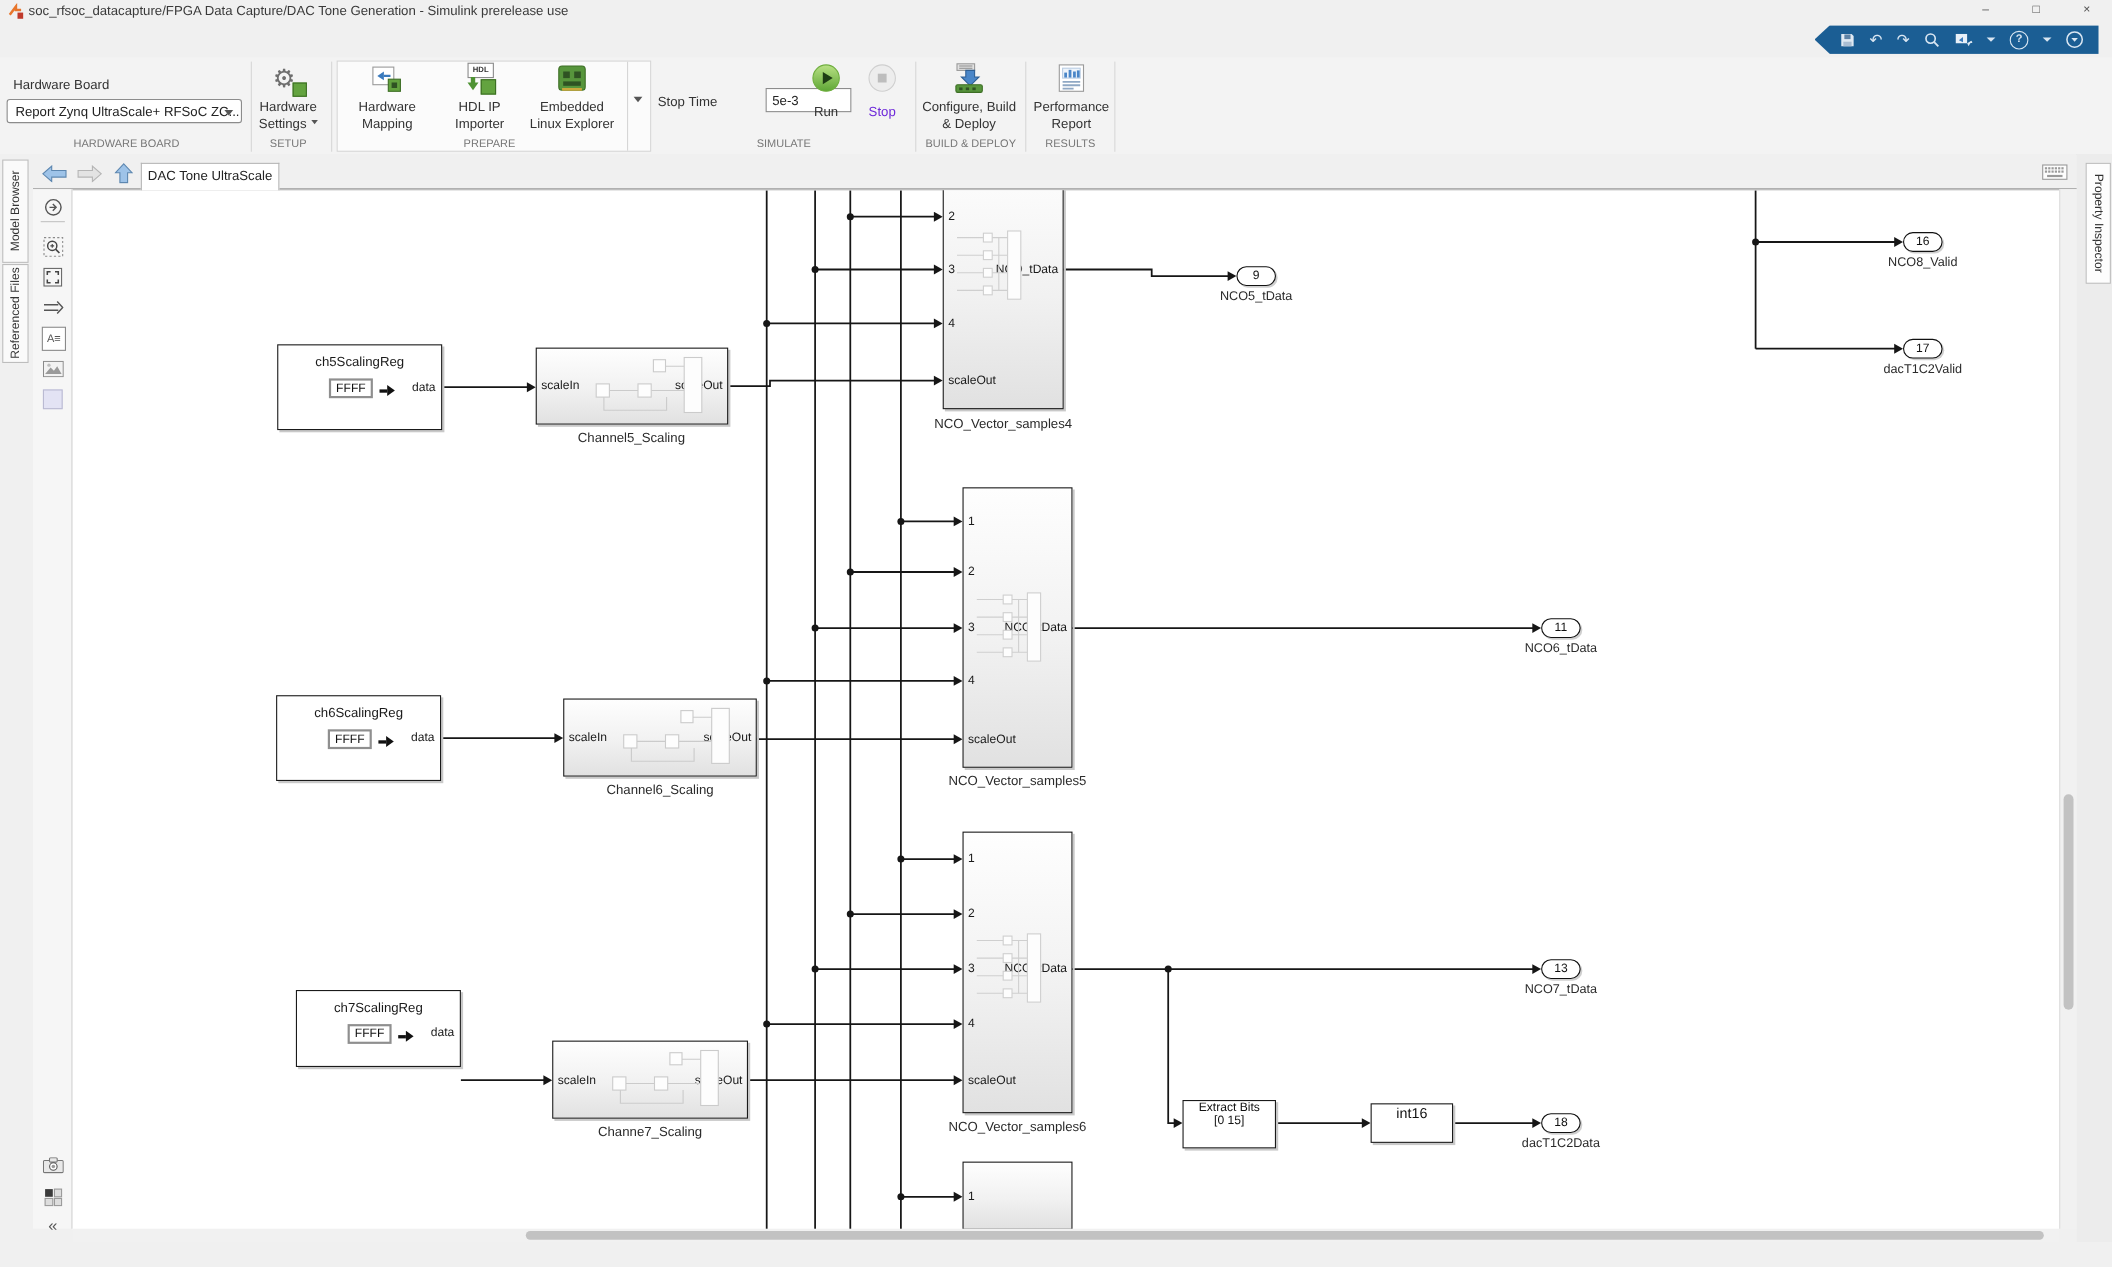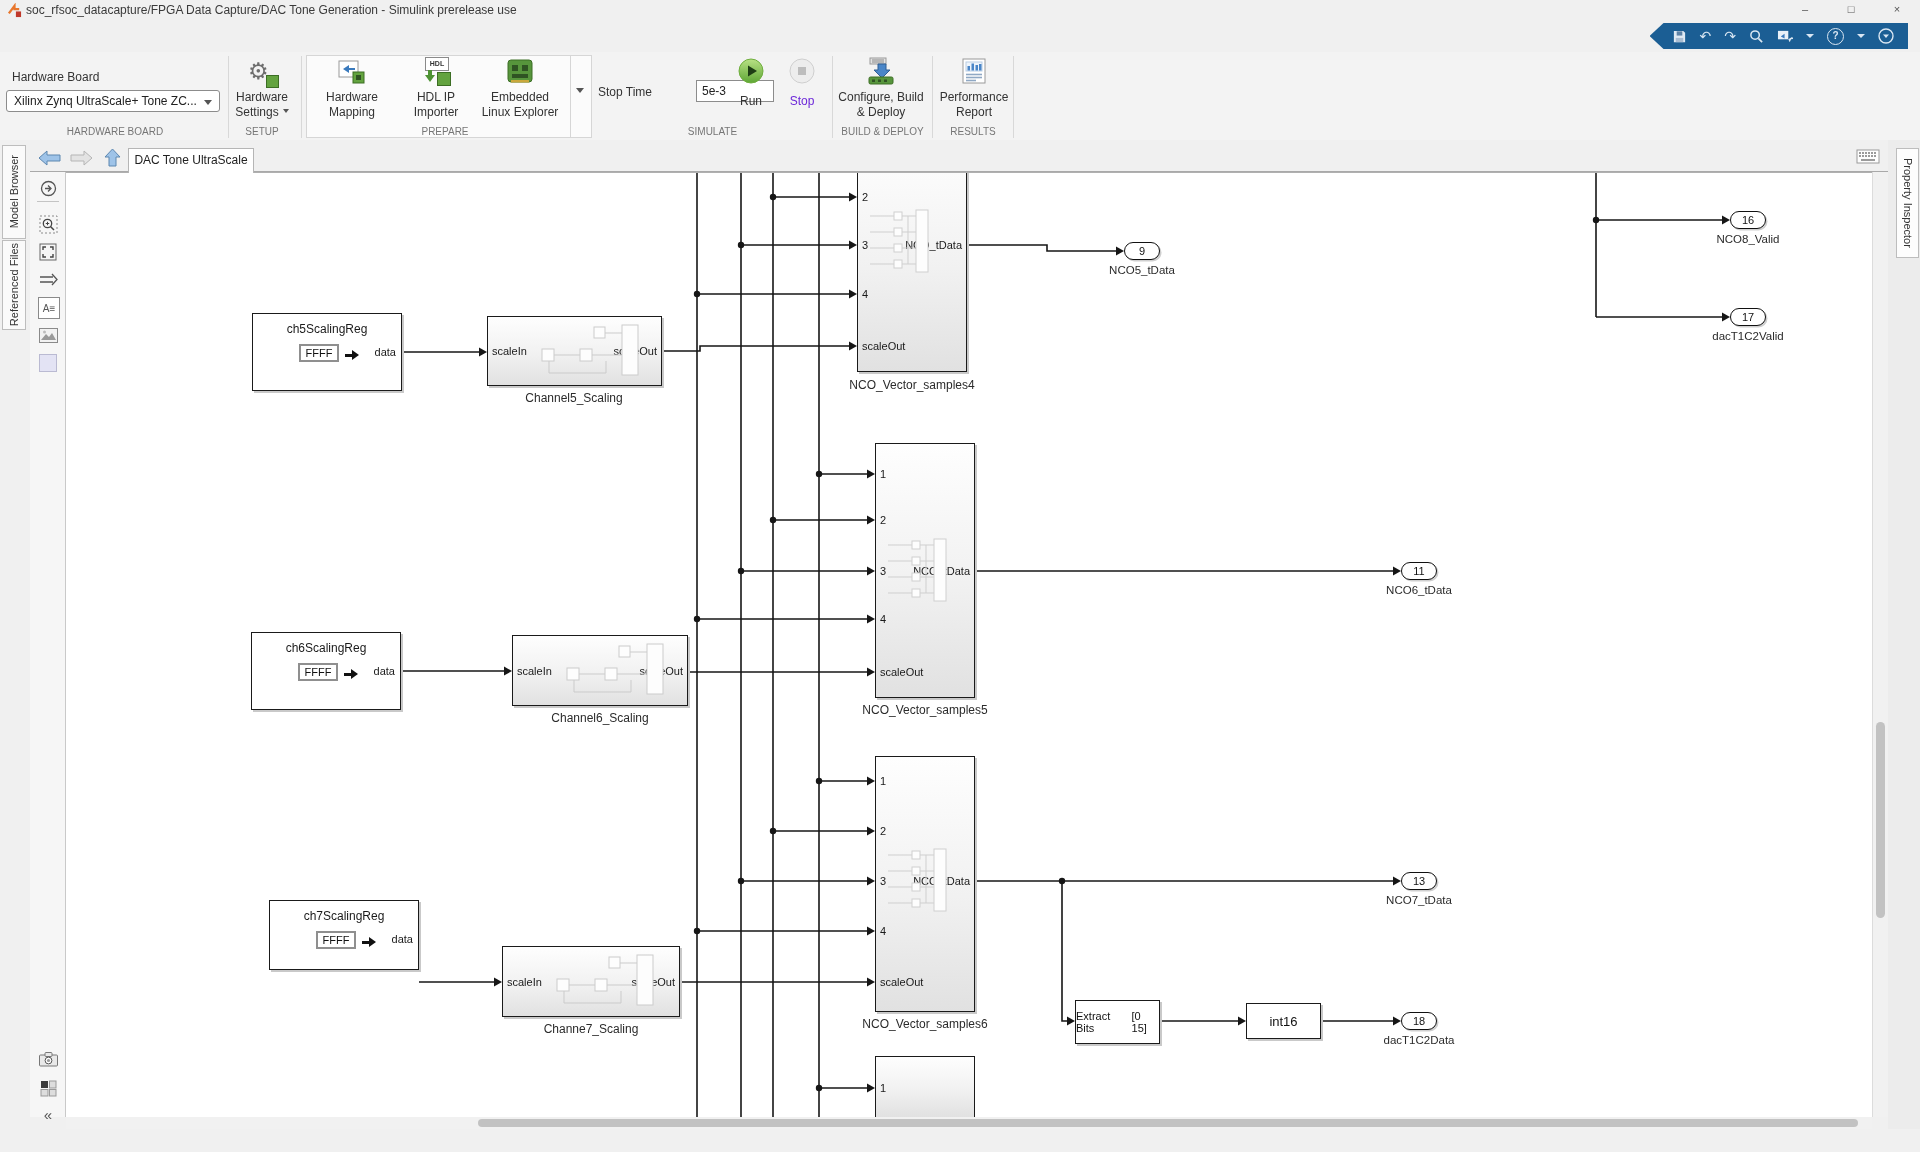--- a/index.html
+++ b/index.html
@@ -62,21 +62,21 @@
   .blklab{position:absolute;font-size:12px;color:#2b2b2b;text-align:center;white-space:nowrap;}
   .oval{position:absolute;width:36px;height:18px;background:#fff;border:1.8px solid #111;border-radius:10px;
         font-size:11px;color:#111;display:flex;align-items:center;justify-content:center;box-shadow:1.5px 1.5px 0 #cfcfcf;box-sizing:border-box;}
   .ovlab{position:absolute;width:120px;text-align:center;font-size:11.5px;color:#2b2b2b;white-space:nowrap;}
   .ffff{position:absolute;left:46px;top:30px;width:40px;height:18px;border:2px solid #8f8f8f;background:#fff;
         font-size:11px;color:#111;text-align:center;line-height:15px;box-sizing:border-box;}
   .farrow{position:absolute;left:92px;top:36px;display:flex;align-items:center;}
   .farrow .stem{width:7px;height:3px;background:#111;}
   .farrow .head{width:0;height:0;border:5px solid transparent;border-left:7px solid #111;}
   .smallblk{position:absolute;background:#fff;border:1.6px solid #1a1a1a;box-shadow:2px 2px 0 #c9c9c9;
-            display:flex;flex-direction:row;align-items:center;justify-content:center;font-size:11px;color:#111;box-sizing:border-box;}
+            display:flex;flex-direction:column;align-items:center;justify-content:flex-start;font-size:11px;color:#111;box-sizing:border-box;}
   
   .vscroll{position:absolute;left:1872px;top:172px;width:16px;height:945px;background:#f1f1f1;border-left:1px solid #dcdcdc;box-sizing:border-box;}
   .vthumb{position:absolute;left:3px;width:9px;background:#c2c2c2;border-radius:5px;}
   .hscroll{position:absolute;left:66px;top:1117px;width:1806px;height:12px;background:#f1f1f1;}
   .hthumb{position:absolute;top:2px;height:8px;background:#c2c2c2;border-radius:4px;}
   .statusbar{position:absolute;left:0;top:1129px;width:1920px;height:23px;background:#f0f0f0;border-top:1px solid #cfcfcf;font-size:12px;color:#333;}
 </style>
 </head>
 <body>
 
@@ -116,21 +116,21 @@
     <svg width="16" height="16" viewBox="0 0 16 16">
       <circle cx="8" cy="8" r="7" fill="none" stroke="#d9e6f2" stroke-width="1.4"></circle>
       <path d="M5 6.5 L8 10 L11 6.5 Z" fill="#d9e6f2"></path>
     </svg>
   </div>
 
   <div class="ribbon">
 
     <div class="rlab" style="left:12px;top:18px;">Hardware Board</div>
     <div class="combo">
-      <span>Xilinx Zynq UltraScale+ Tone ZC...</span>
+      <span>Report Zynq UltraScale+ RFSoC ZC...</span>
       <span class="car"></span>
     </div>
     <div class="rsec" style="left:30px;width:170px;">HARDWARE BOARD</div>
     <div class="rdiv" style="left:228px;"></div>
 
     <div class="abs" style="left:248px;top:6px;width:28px;height:28px;">
       <span class="gear">⚙</span>
       <span class="chip"></span>
     </div>
     <div class="rlab" style="left:222px;top:38px;width:80px;">

